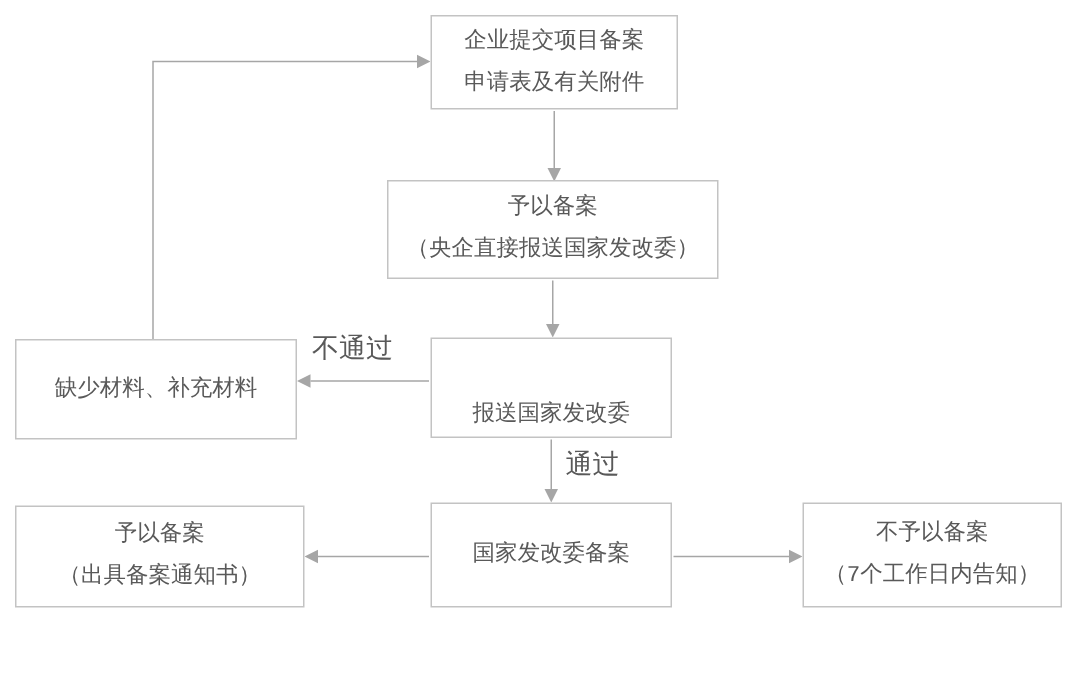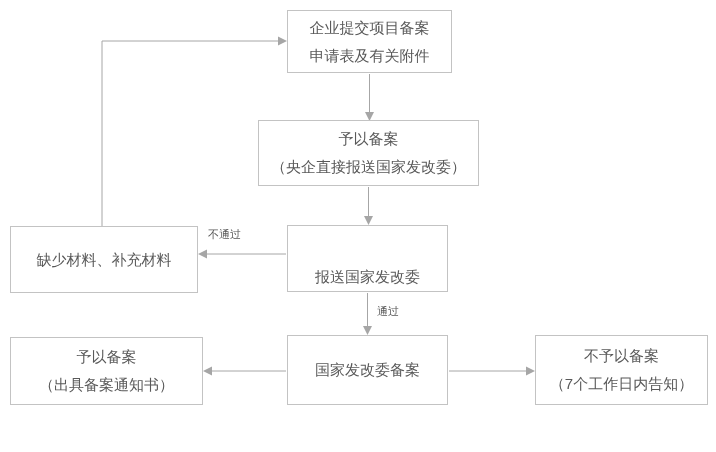--- a/index.html
+++ b/index.html
@@ -8,21 +8,21 @@
     --text: #595959;
     --arrow: #a6a6a6;
   }
   * { margin: 0; padding: 0; box-sizing: border-box; }
   html, body { background: #fff; }
   .stage {
     position: relative;
     width: 716px;
     height: 452px;
     background: var(--background);
-    font-family: Liberation Sans, sans-serif;
+    font-family: Liberation Mono, monospace;
     overflow: hidden;
   }
   .node {
     position: absolute;
     border: 1px solid var(--border);
     background: #ffffff;
     color: var(--text);
     font-size: 15px;
     line-height: 28px;
     text-align: center;
@@ -35,21 +35,21 @@
   .node-submit     { left: 287px; top: 10px;  width: 165px; height: 63px; }
   .node-provincial { left: 258px; top: 120px; width: 221px; height: 66px; }
   .node-report     { left: 287px; top: 225px; width: 161px; height: 67px; justify-content: flex-end; }
   .node-missing    { left: 10px;  top: 226px; width: 188px; height: 67px; }
   .node-ndrc       { left: 287px; top: 335px; width: 161px; height: 70px; }
   .node-approved   { left: 10px;  top: 337px; width: 193px; height: 68px; }
   .node-rejected   { left: 535px; top: 335px; width: 173px; height: 70px; }
   .edge-label {
     position: absolute;
     color: var(--text);
-    font-size: 11px;
+    font-size: 18px;
     line-height: 17px;
     white-space: nowrap;
   }
   .label-fail { left: 208px; top: 226px; }
   .label-pass { left: 377px; top: 289px; margin-top: 14px; }
   svg.edges {
     position: absolute;
     left: 0; top: 0;
     width: 716px; height: 452px;
     pointer-events: none;

